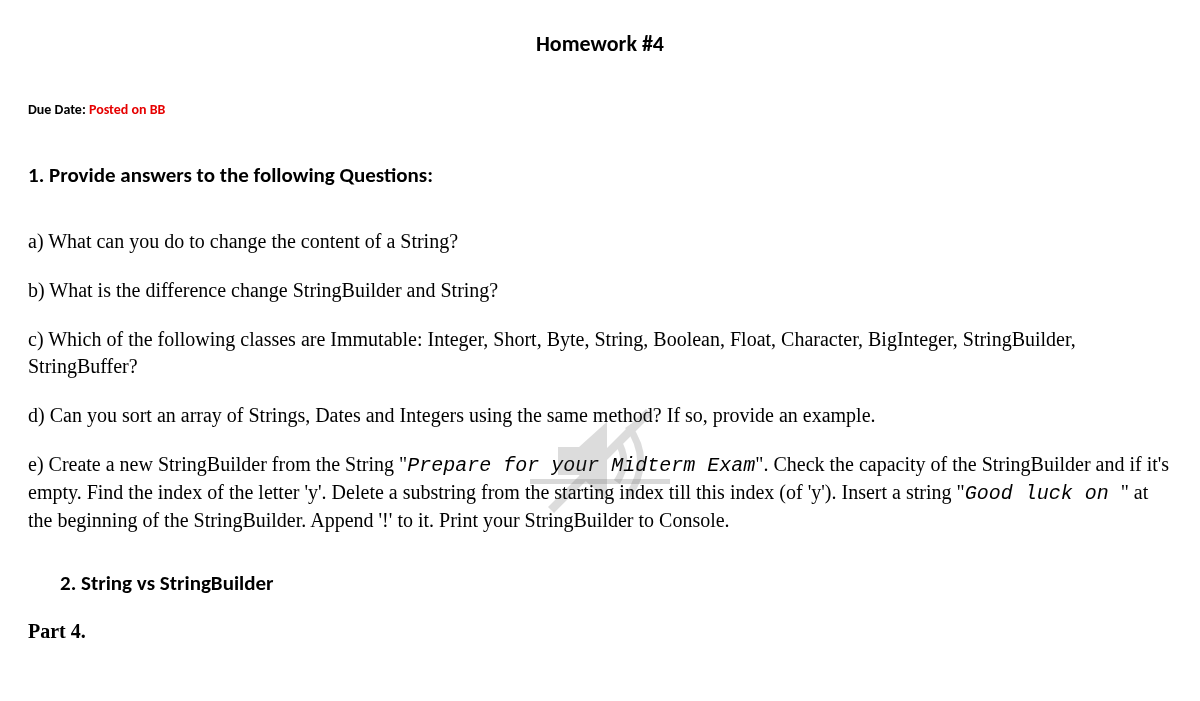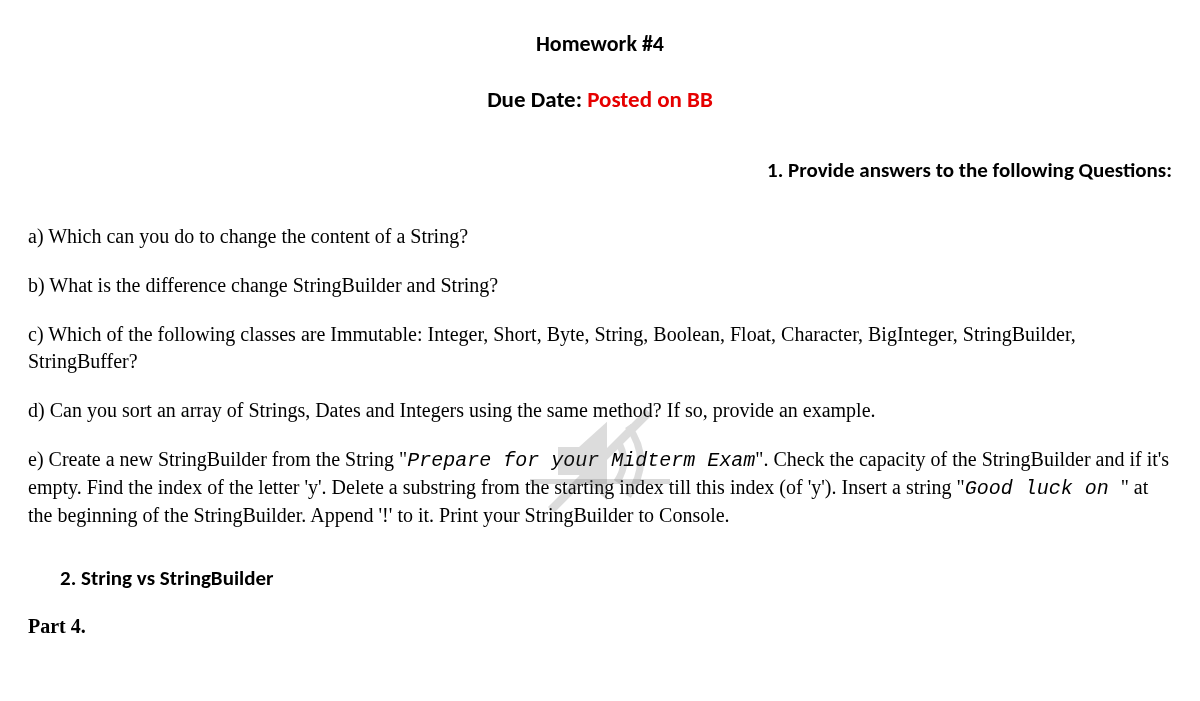--- a/index.html
+++ b/index.html
@@ -19,33 +19,32 @@
     .hw-title {
       font-family: Calibri, Arial, sans-serif;
       font-weight: bold;
       font-size: 22px;
       text-align: center;
       margin-top: 30px;
     }
     .due-line {
       font-family: Calibri, Arial, sans-serif;
       font-weight: bold;
-      font-size: 23px;
-      text-align: center;
-      margin-top: 28px;
+      font-size: 14px;
+      text-align: left;
+      margin-top: 44px;
     }
     .due-red {
       color: #e60000;
     }
     .section-head {
       font-family: Calibri, Arial, sans-serif;
       font-weight: bold;
       font-size: 21px;
       margin-top: 44px;
-      text-align: right;
     }
     .question {
       font-size: 20px;
       margin-top: 22px;
       line-height: 1.35;
     }
     .question-first {
       margin-top: 40px;
     }
     .italic {
@@ -92,21 +91,21 @@
 <body>
 
 <div class="hw-title">Homework #4</div>
 
 <div class="due-line">
   <span>Due Date: </span><span class="due-red">Posted on BB</span>
 </div>
 
 <div class="section-head">1. Provide answers to the following Questions:</div>
 
-<div class="question question-first">a) Which can you do to change the content of a String?</div>
+<div class="question question-first">a) What can you do to change the content of a String?</div>
 
 <div class="question">b) What is the difference change StringBuilder and String?</div>
 
 <div class="question">c) Which of the following classes are Immutable: Integer, Short, Byte, String, Boolean, Float, Character, BigInteger, StringBuilder, StringBuffer?</div>
 
 <div class="question">d) Can you sort an array of Strings, Dates and Integers using the same method? If so, provide an example.</div>
 
 <div class="question">
   <span>e) Create a new StringBuilder from the String "</span><span class="italic">Prepare for your Midterm Exam</span><span>". Check the capacity of the StringBuilder and if it's empty. Find the index of the letter 'y'. Delete a substring from the starting index till this index (of 'y'). Insert a string "</span><span class="italic">Good luck on </span><span>" at the beginning of the StringBuilder. Append '!' to it. Print your StringBuilder to Console.</span>
 </div>

